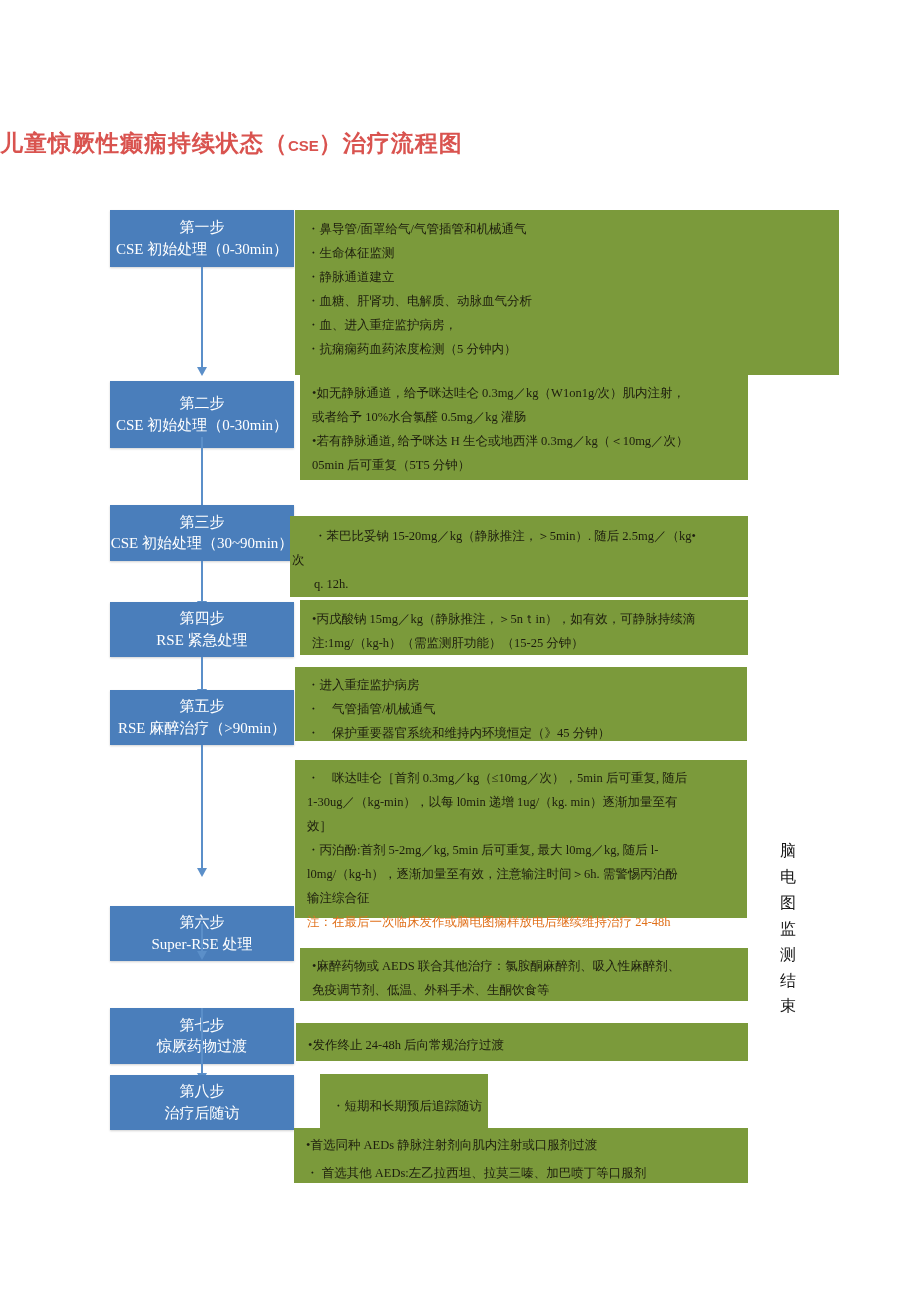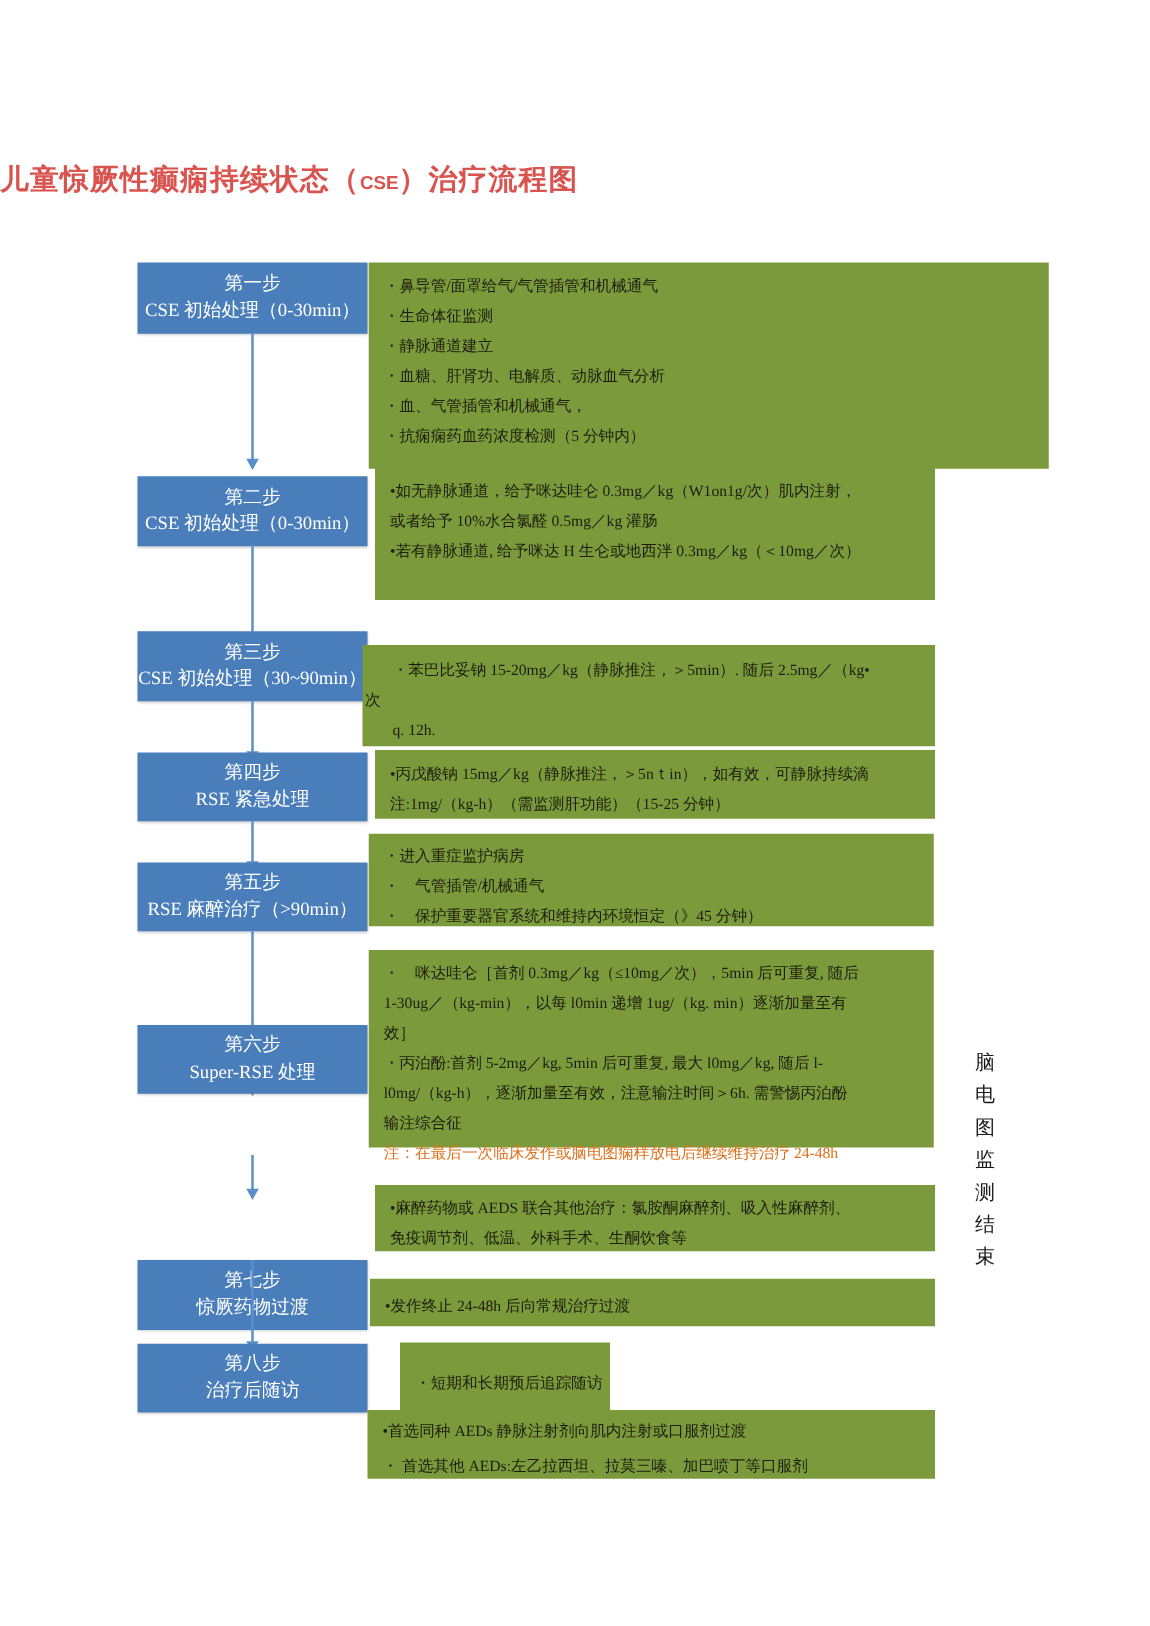--- a/index.html
+++ b/index.html
@@ -127,34 +127,35 @@
     <span class="l1">第一步</span>
     <span class="l2">CSE 初始处理（0-30min）</span>
   </div>
   <div class="arrow" style="top:267px; height:101px;"></div>
 
   <div class="green" style="left:295px; top:210px; width:544px; height:165px;">
     <span class="row">・鼻导管/面罩给气/气管插管和机械通气</span>
     <span class="row">・生命体征监测</span>
     <span class="row">・静脉通道建立</span>
     <span class="row">・血糖、肝肾功、电解质、动脉血气分析</span>
-    <span class="row">・血、气管插管和机械通气，</span>
+    <span class="row">・血、进入重症监护病房，</span>
     <span class="row">・抗痫痫药血药浓度检测（5 分钟内）</span>
   </div>
 
-  <div class="step" style="top:381px; height:56px;text-align:center;">
+  <div class="step" style="top:381px; height:67px;text-align:center;">
     <span class="l1">第二步</span>
     <span class="l2">CSE 初始处理（0-30min）</span>
   </div>
   <div class="arrow" style="top:437px; height:73px;"></div>
 
   <div class="green" style="left:300px; top:372px; width:448px; height:108px; padding-top:9px;">
     <span class="row">•如无静脉通道，给予咪达哇仑 0.3mg／kg（W1on1g/次）肌内注射，</span>
     <span class="row">或者给予 10%水合氯醛 0.5mg／kg 灌肠</span>
     <span class="row">•若有静脉通道, 给予咪达 H 生仑或地西泮 0.3mg／kg（＜10mg／次）</span>
+    <span class="row">05min 后可重复（5T5 分钟）</span>
   </div>
 
   <div class="step" style="top:505px; height:56px;">
     <span class="l1">第三步</span>
     <span class="l2">CSE 初始处理（30~90min）</span>
   </div>
   <div class="arrow" style="top:561px; height:41px;"></div>
 
   <div class="green" style="left:290px; top:516px; width:458px; height:81px; padding-left:2px; padding-top:8px;">
     <span class="row" style="padding-left:22px;">・苯巴比妥钠 15-20mg／kg（静脉推注，＞5min）. 随后 2.5mg／（kg•</span>
@@ -178,21 +179,21 @@
     <span class="l2">RSE 麻醉治疗（&gt;90min）</span>
   </div>
   <div class="arrow" style="top:745px; height:124px;"></div>
 
   <div class="green" style="left:295px; top:667px; width:452px; height:74px; padding-top:6px;">
     <span class="row">・进入重症监护病房</span>
     <span class="row">・　气管插管/机械通气</span>
     <span class="row">・　保护重要器官系统和维持内环境恒定（》45 分钟）</span>
   </div>
 
-  <div class="step" style="top:820px; height:55px;">
+  <div class="step" style="top:906px; height:55px;">
     <span class="l1">第六步</span>
     <span class="l2">Super-RSE 处理</span>
   </div>
   <div class="arrow" style="top:924px; height:28px;"></div>
 
   <div class="green" style="left:295px; top:760px; width:452px; height:158px; padding-top:6px;">
     <span class="row">・　咪达哇仑［首剂 0.3mg／kg（≤10mg／次），5min 后可重复, 随后</span>
     <span class="row">1-30ug／（kg-min），以每 l0min 递增 1ug/（kg. min）逐渐加量至有</span>
     <span class="row">效］</span>
     <span class="row">・丙泊酚:首剂 5-2mg／kg, 5min 后可重复, 最大 l0mg／kg, 随后 l-</span>

